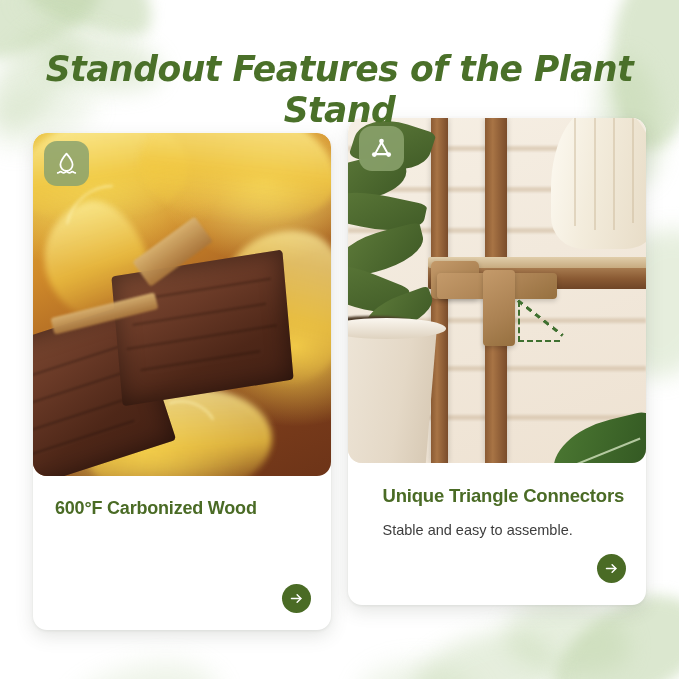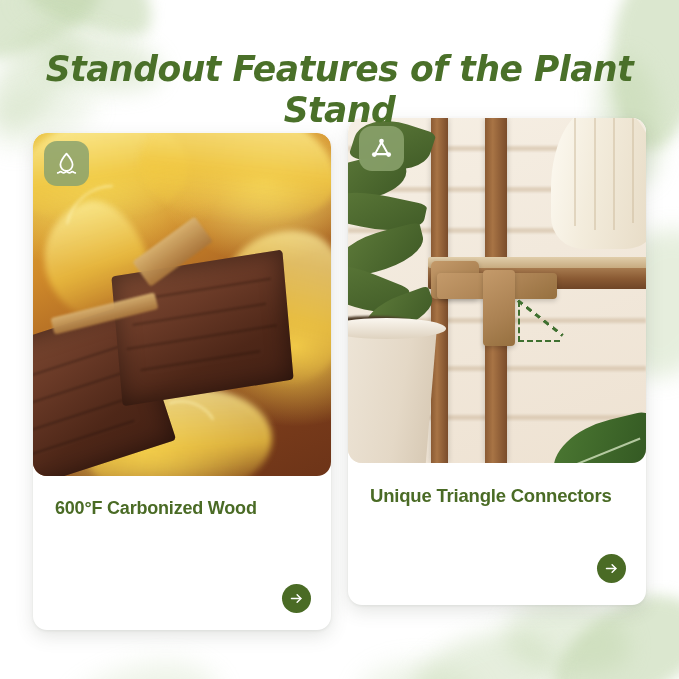--- a/index.html
+++ b/index.html
@@ -142,21 +142,21 @@
     width: 298px;
     background: #ffffff;
     border-radius: 14px;
     box-shadow: 0 6px 18px rgba(90, 95, 80, .16),
                 0 1px 3px rgba(90, 95, 80, .10);
     overflow: hidden;
     position: relative;
     display: flex;
     flex-direction: column;
   }
-  .card-b { height: 487px; }
+  .card-b { height: 487px; align-items: flex-end; }
   .card-a { height: 497px; margin-top: 15px; }
 
   .card-media {
     position: relative;
     width: 100%;
     height: 345px;
     overflow: hidden;
     border-radius: 14px;
   }
   .card-a .card-media { height: 343px; }
@@ -490,20 +490,21 @@
           <path d="M12 6.4 L6.2 17 L17.8 17 Z"></path>
           <circle cx="12" cy="5.4" r="2.1" fill="#ffffff" stroke="none"></circle>
           <circle cx="5.6" cy="17.4" r="2.1" fill="#ffffff" stroke="none"></circle>
           <circle cx="18.4" cy="17.4" r="2.1" fill="#ffffff" stroke="none"></circle>
         </svg>
       </div>
     </div>
 
     <div class="card-body">
       <div class="card-heading">Unique Triangle Connectors</div>
+      <div class="card-text">Stable and easy to assemble.</div>
       <div class="card-arrow">
         <svg width="15" height="15" viewBox="0 0 24 24" fill="none" stroke="#ffffff" stroke-width="2.4" stroke-linecap="round" stroke-linejoin="round">
           <line x1="4" y1="12" x2="19" y2="12"></line>
           <polyline points="13,6 19,12 13,18"></polyline>
         </svg>
       </div>
     </div>
   </div>
 
 </div>

